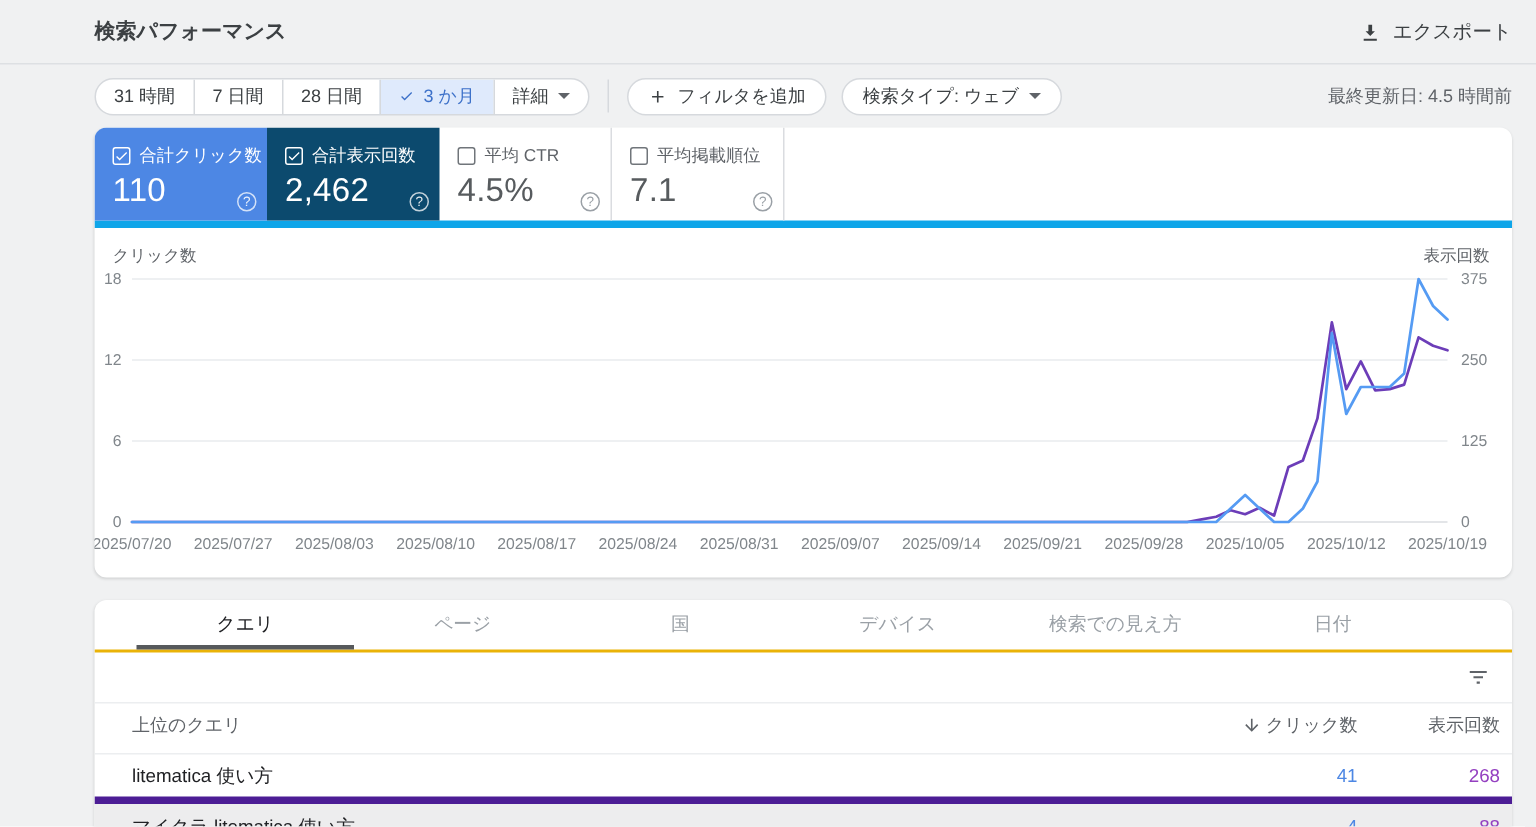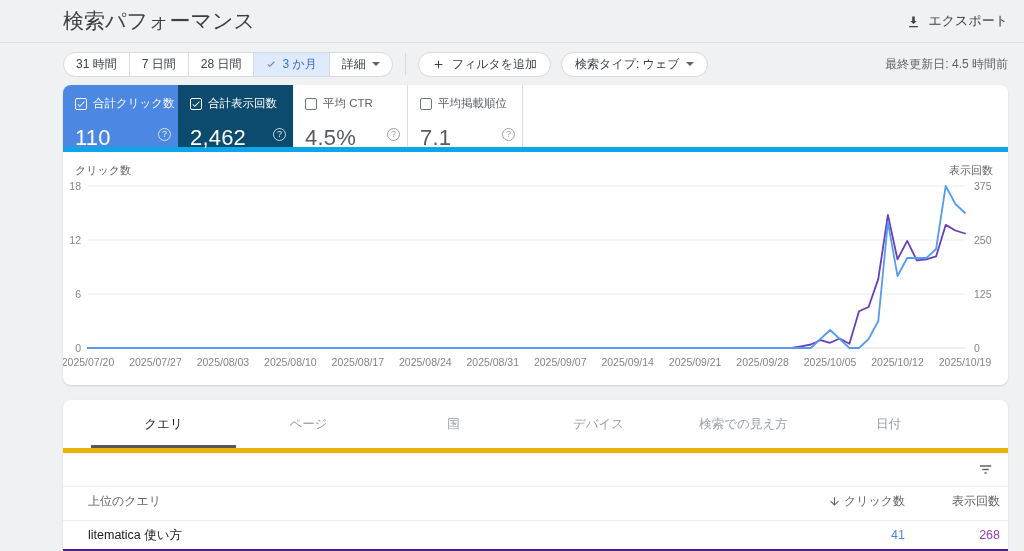--- a/index.html
+++ b/index.html
@@ -6,21 +6,21 @@
   html,body { width:1024px; height:551px; }
   body {
     font-family:"Liberation Sans","DejaVu Sans",sans-serif;
     background:#f0f1f2; color:#3c4043; overflow:hidden;
   }
   .page { position:relative; width:1024px; height:551px; overflow:hidden; }
 
   
   .topbar { height:43px; display:flex; align-items:center;
     padding:0 16px 0 63px; border-bottom:1px solid #dde0e3; }
-  .page-title { font-size:21px; color:#3c4043; flex:1; }
+  .page-title { font-size:14px; color:#3c4043; flex:1;font-weight:bold; }
   .export-btn { display:flex; align-items:center; gap:7px; font-size:13px;
     color:#3c4043; cursor:pointer; background:none; border:none;
     font-family:inherit; }
 
   
   .filterbar { height:42px; display:flex; align-items:center;
     padding:0 16px 0 63px; }
   .seg-group { display:flex; border:1px solid #d6d9dd; border-radius:13px;
     background:#fff; height:25px; overflow:hidden; }
   .seg { padding:0 12px; display:flex; align-items:center; gap:6px;
@@ -46,38 +46,38 @@
     cursor:pointer; }
   .metric.plain { border-right:1px solid #dadce0; }
   .metric.colored { color:#fff; }
   .m-top { display:flex; align-items:center; gap:6px; }
   .m-check { width:12px; height:12px; border-radius:2px; flex:0 0 auto;
     display:flex; align-items:center; justify-content:center; }
   .metric.colored .m-check { border:1.5px solid #fff; color:#fff; }
   .metric.plain .m-check { border:1.5px solid #70757a; }
   .m-label { font-size:11.5px; white-space:nowrap; }
   .metric.plain .m-label { color:#5f6368; }
-  .m-value { font-size:22px; margin-top:14px; letter-spacing:.2px; }
+  .m-value { font-size:22px; margin-top:3px; letter-spacing:.2px; }
   .metric.plain .m-value { color:#575b5e; }
   .m-help { position:absolute; right:7px; bottom:6px; width:13px; height:13px;
     border-radius:50%; font-size:9px; line-height:11px; text-align:center; }
   .metric.colored .m-help { border:1px solid rgba(255,255,255,.75);
     color:rgba(255,255,255,.9); }
   .metric.plain .m-help { border:1px solid #9aa0a6; color:#9aa0a6; }
   .chart-wrap { height:233px; }
   #chart-svg { width:945px; height:233px; display:block; overflow:visible; }
   .tick { font-size:10.5px; fill:#80868b; }
   .axis-title { font-size:11px; fill:#5f6368; }
 
   
   .table-card { margin:15px 16px 0 63px; width:945px; background:#fff;
     border-radius:8px 8px 0 0; box-shadow:0 1px 2px rgba(60,64,67,.18);
     height:151px; overflow:hidden; }
-  .tabs { display:flex; padding-left:28px; height:53px;
-    border-bottom:5px solid #eab308; }
+  .tabs { display:flex; padding-left:28px; height:35px;
+    border-bottom:2px solid #eab308; }
   .tab { width:145px; display:flex; align-items:center; justify-content:center;
     font-size:12.5px; color:#9aa0a6; position:relative; cursor:pointer; }
   .tab.selected { color:#202124; }
   .tab.selected::after { content:""; position:absolute; left:0; right:0;
     bottom:0; height:3px; background:#56595c; }
   .filter-row { height:34px; display:flex; align-items:center;
     justify-content:flex-end; padding-right:14px;
     border-bottom:1px solid #eceef0; }
   .thead { height:34px; display:flex; align-items:center; font-size:12px;
     color:#5f6368; border-bottom:1px solid #eceef0; padding:0 8px 4px 25px; }

